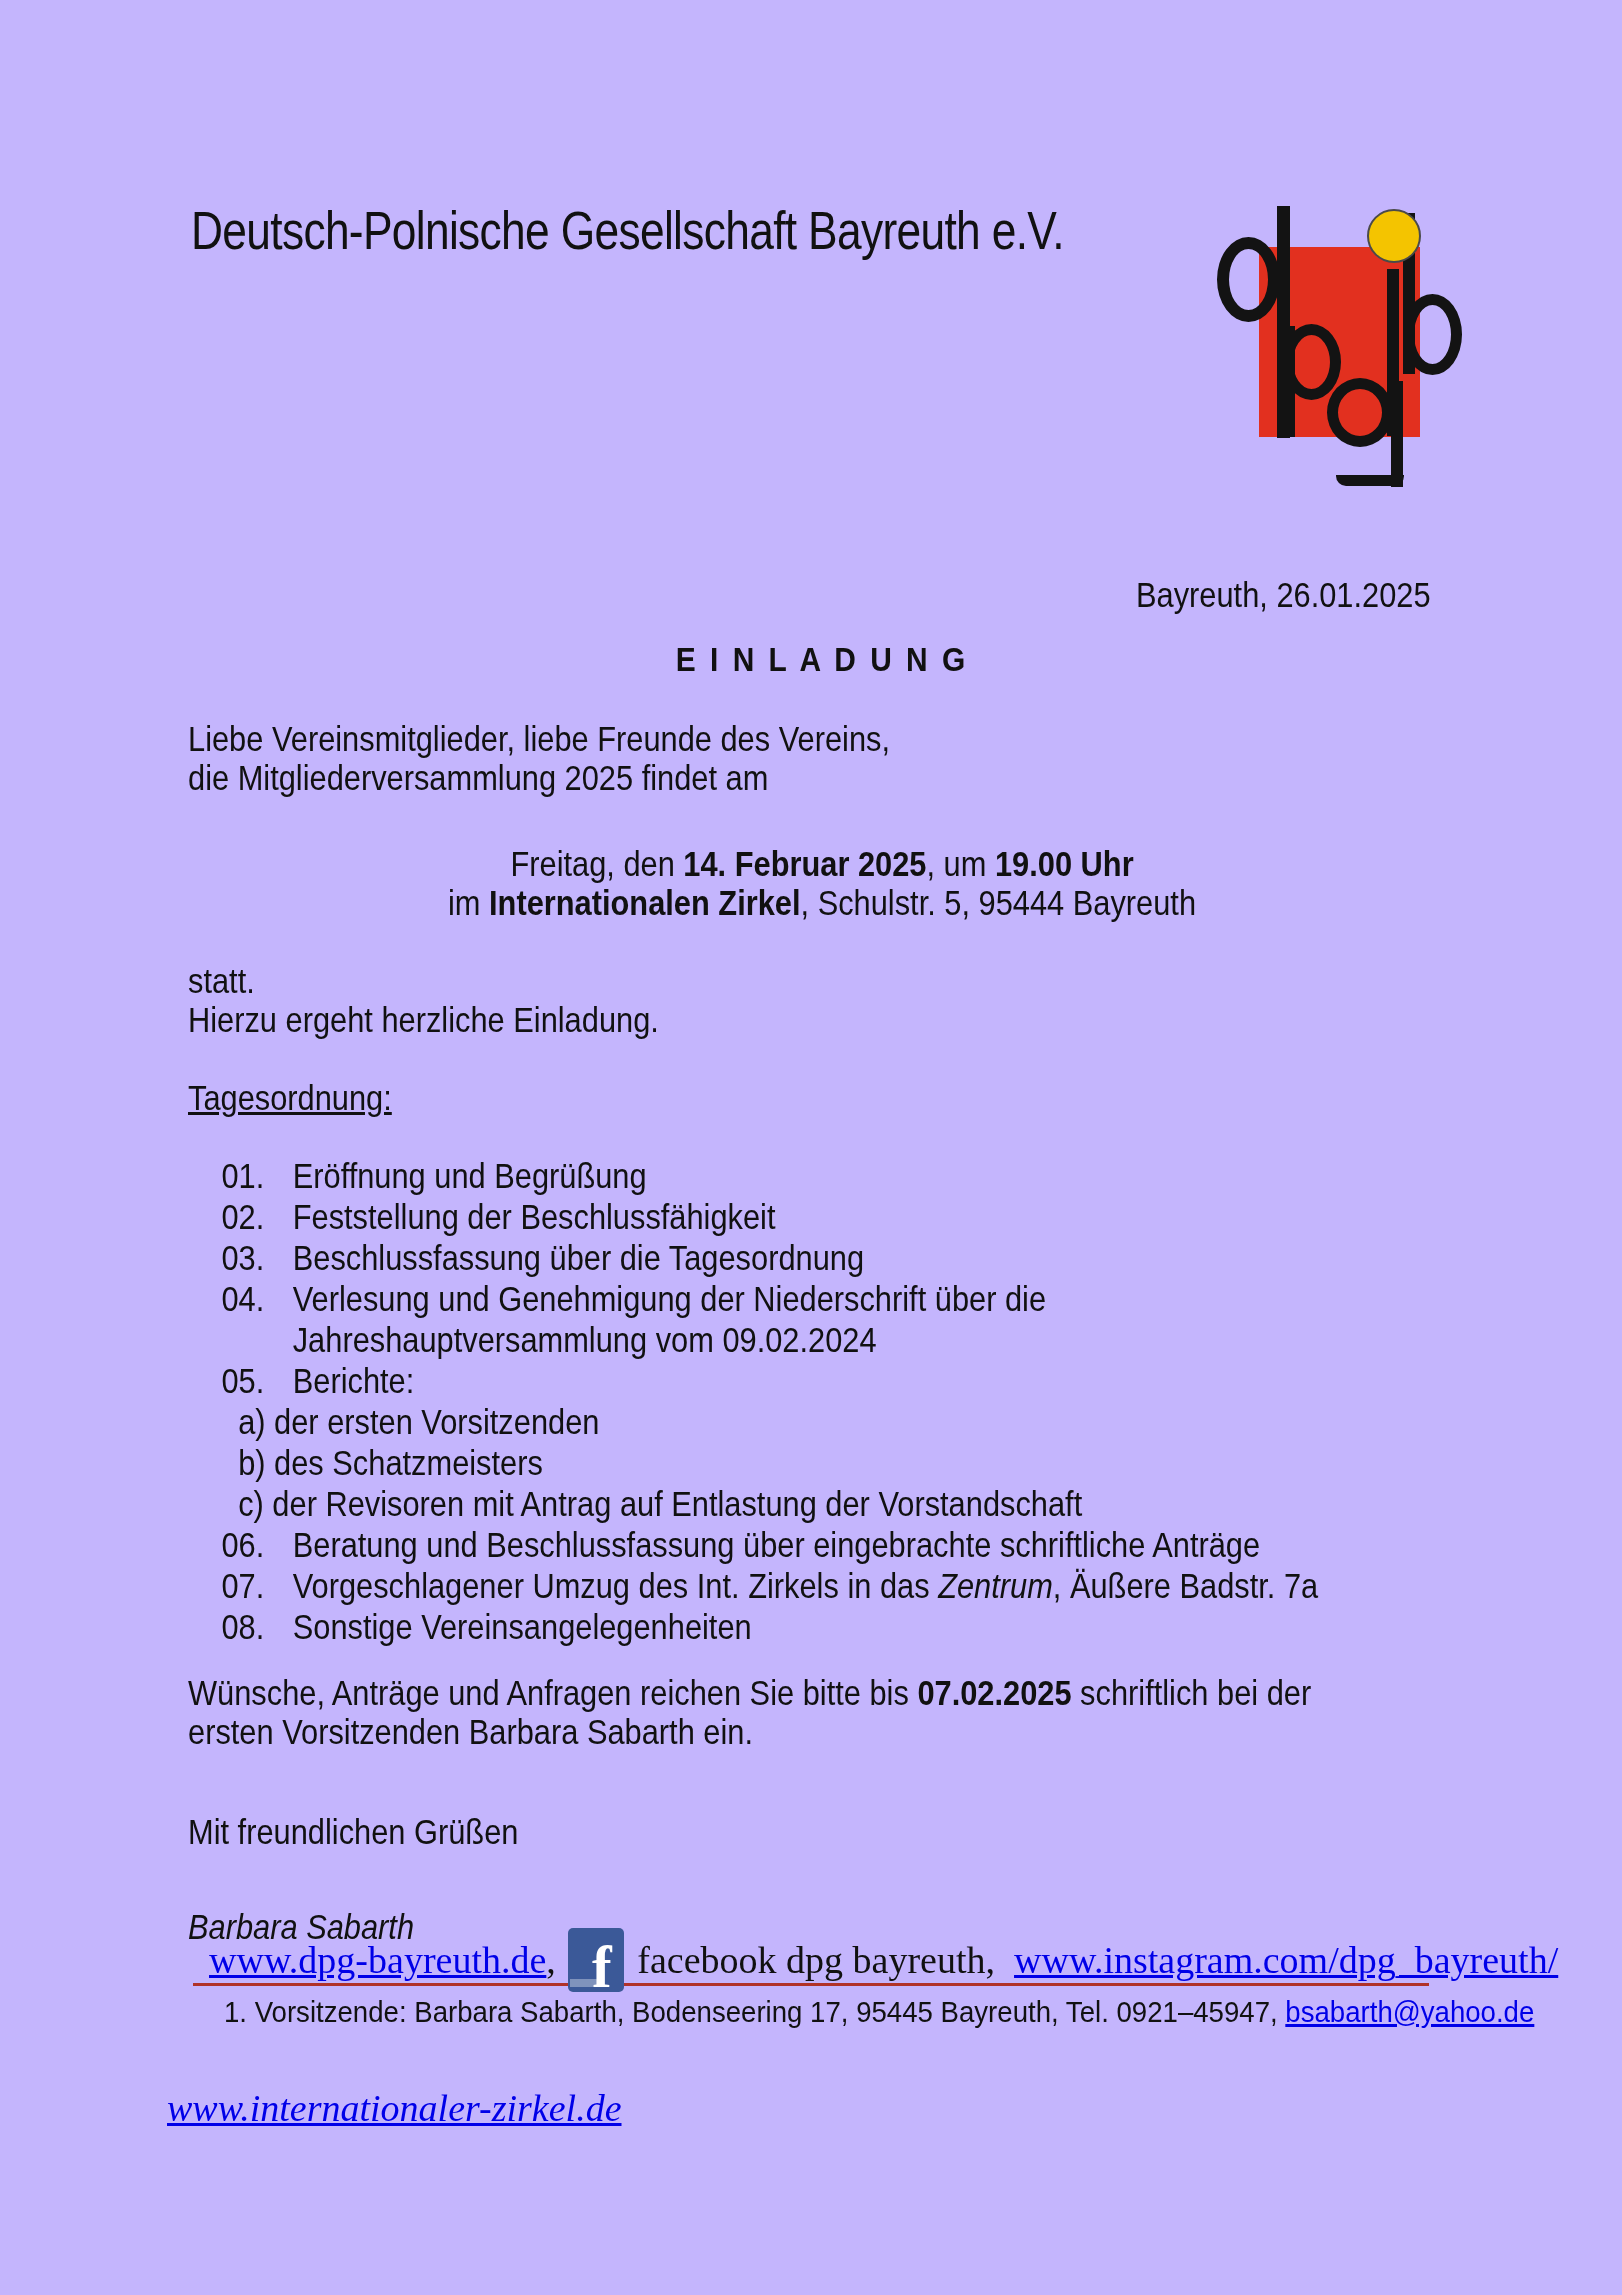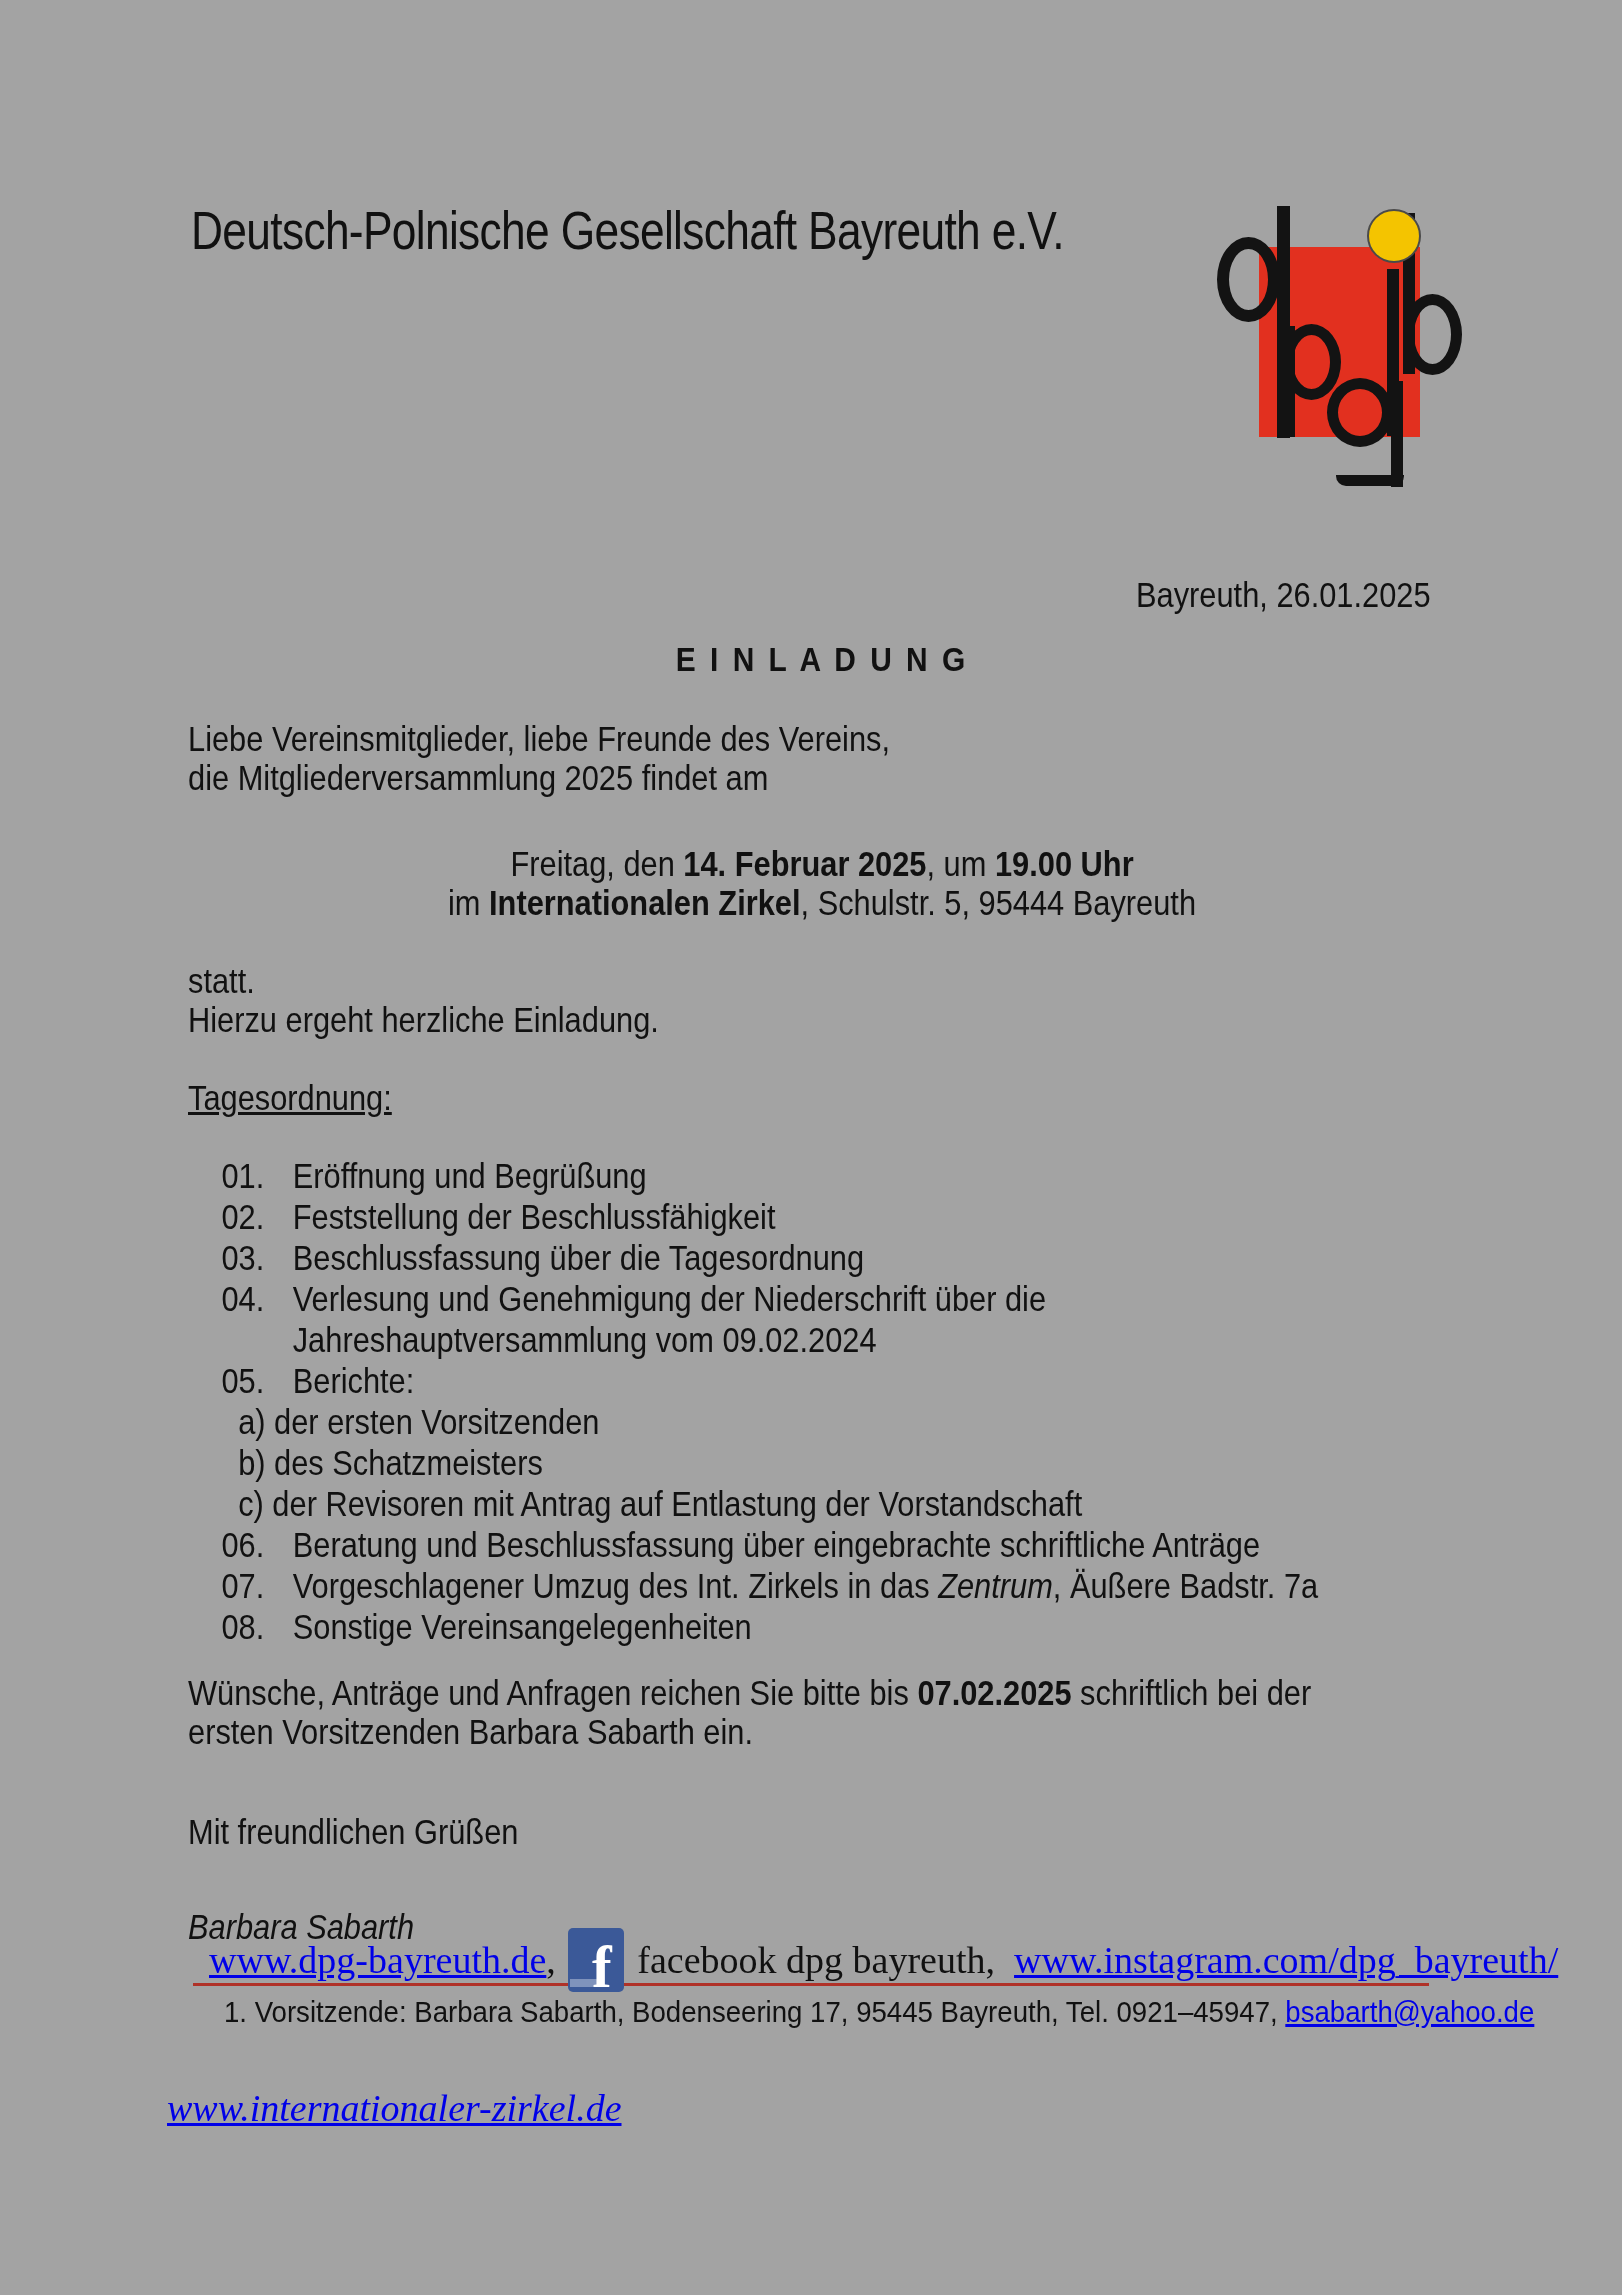--- a/index.html
+++ b/index.html
@@ -1,20 +1,20 @@
 <!DOCTYPE html>
 <html style="font-size:13.5px"><head>
 <meta charset="utf-8">
 <style>
   html,body{margin:0;padding:0;background:#ffffff;}
   .page{
     position:relative;
     width:1623px;
     height:2295px;
-    background:#a3a3a3;
+    background:#c4b5fd;
     font-family:"Liberation Sans","DejaVu Sans",sans-serif;
     color:#111111;
     overflow:hidden;
   }
   .abs{position:absolute;}
   
   .cond{display:block;width:1441px;transform:scaleX(0.88);transform-origin:0 0;}
   .title{
     left:191px;top:199px;
     font-size:54px;letter-spacing:-0.8px;white-space:nowrap;

